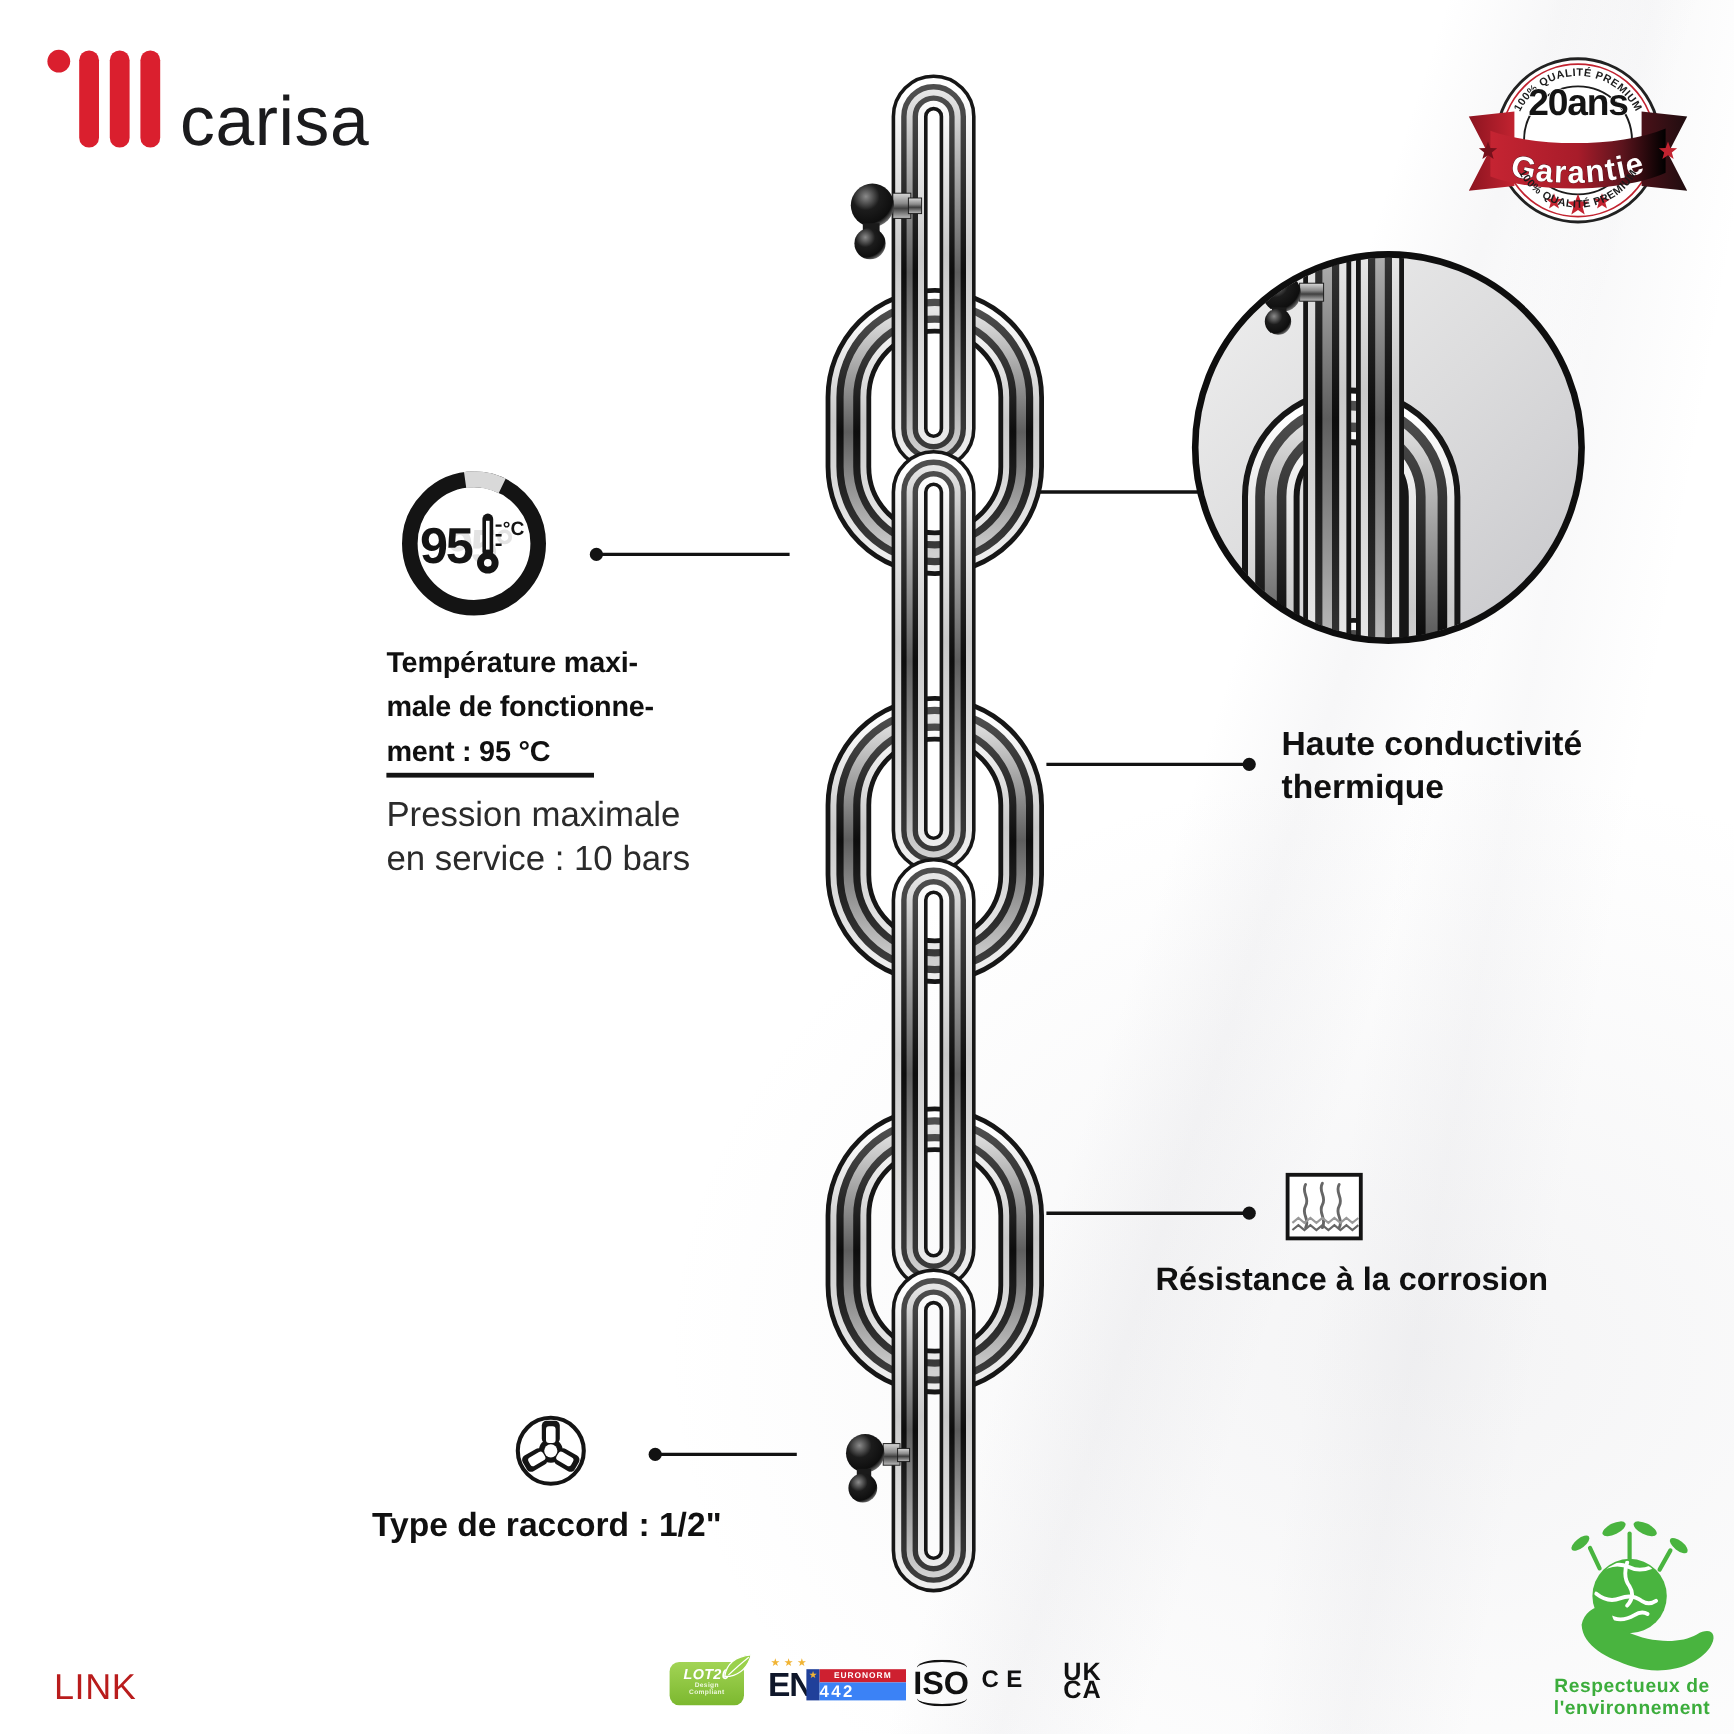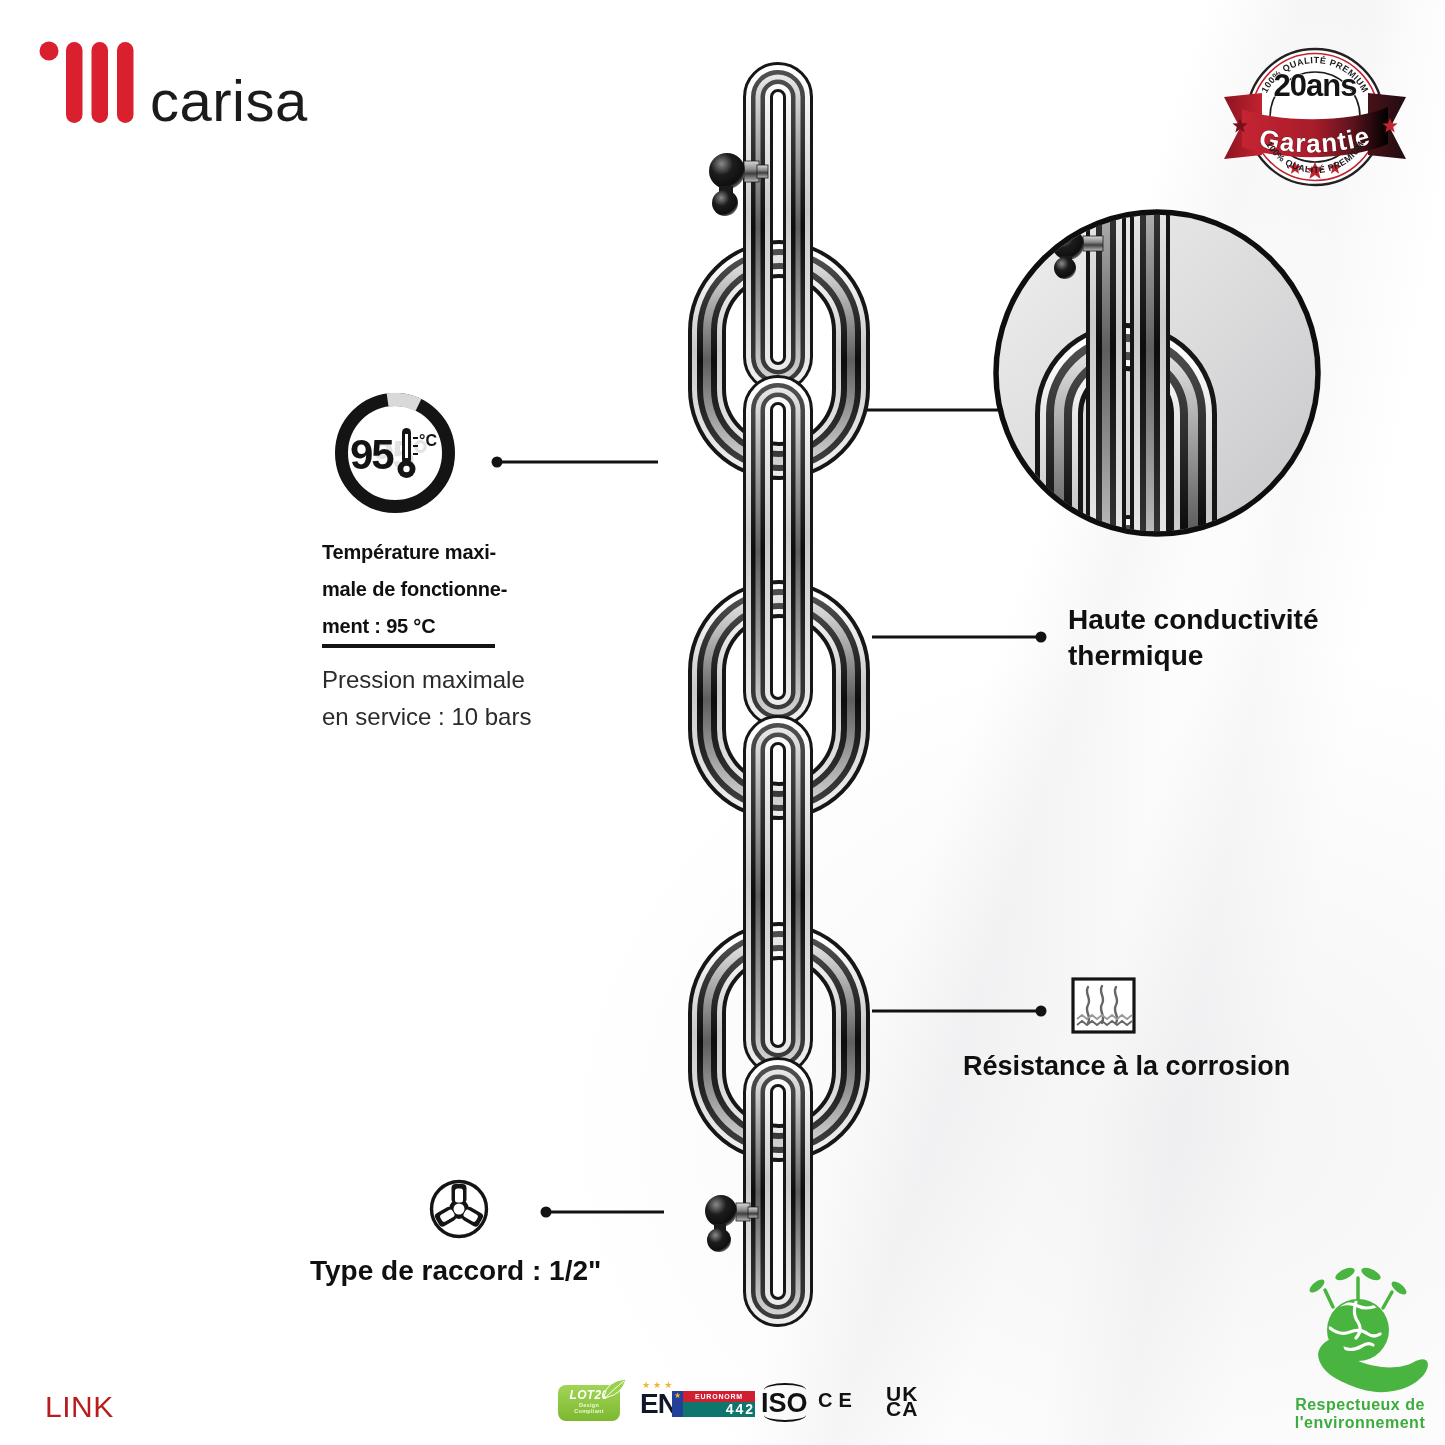--- a/index.html
+++ b/index.html
@@ -8,43 +8,43 @@
   .page::after{content:"";position:absolute;inset:0;pointer-events:none;
     background:
       radial-gradient(900px 700px at 82% 78%, rgba(185,185,192,.16), transparent 70%),
       linear-gradient(108deg, transparent 63%, rgba(175,175,185,.10) 68%, transparent 74%),
       linear-gradient(100deg, transparent 76%, rgba(175,175,185,.08) 81%, transparent 87%);}
   svg.stage{position:absolute;left:0;top:0;z-index:1;}
   svg text{font-family:"Liberation Sans",sans-serif;}
 
   .ov{position:absolute;z-index:2;color:#101010;}
   .pre{white-space:pre-line;}
-  .temp-title{left:322px;top:534px;font-size:20px;font-weight:700;line-height:37px;letter-spacing:-.2px;}
+  .temp-title{left:322px;top:534px;font-size:24px;font-weight:700;line-height:37px;letter-spacing:-.2px;}
   .divider{left:322px;top:644px;width:173px;height:4px;background:#141414;}
-  .pression{left:322px;top:661px;font-size:24px;font-weight:400;line-height:37px;color:#2b2b2b;}
+  .pression{left:322px;top:661px;font-size:29px;font-weight:400;line-height:37px;color:#2b2b2b;}
   .haute{left:1068px;top:602px;font-size:28px;font-weight:700;line-height:36px;}
   .resist{left:963px;top:1051px;font-size:27px;font-weight:700;}
   .raccord{left:310px;top:1255px;font-size:28px;font-weight:700;}
   .link-name{left:45px;top:1390px;font-size:30px;font-weight:400;letter-spacing:.5px;color:#b91c1c;}
 
   
   .lot20{left:558px;top:1385px;width:62px;height:36px;border-radius:8px;
     background:linear-gradient(180deg,#a2d455,#7cb82f);color:#fff;text-align:center;}
   .lot20-title{font-size:12px;font-weight:900;font-style:italic;line-height:13px;margin-top:4px;letter-spacing:.3px;}
   .lot20-sub{font-size:5.5px;font-weight:700;line-height:6px;color:#eef7df;letter-spacing:.3px;}
   .lot20 svg{position:absolute;top:-8px;right:-8px;}
   .en442{left:640px;top:1382px;width:120px;height:40px;}
   .en-stars{position:absolute;left:2px;top:-2px;color:#f1b434;font-size:9px;letter-spacing:3px;}
   .en-txt{position:absolute;left:0;top:6px;font-size:28px;font-weight:900;letter-spacing:-1px;color:#0f172a;}
   .en-blue{position:absolute;left:32px;top:9px;width:11px;height:26px;background:#20409A;
     color:#f1b434;font-size:8px;text-align:center;line-height:9px;}
   .en-strip{position:absolute;left:43px;top:9px;width:72px;height:11px;background:#CE2030;
     color:#fff;font-size:7px;font-weight:800;text-align:center;line-height:11px;letter-spacing:.8px;}
-  .en-num{position:absolute;left:43px;top:20px;width:72px;height:15px;background:#0f766e;
-    color:#fff;font-size:14px;font-weight:900;text-align:right;line-height:15px;letter-spacing:2px;}
+  .en-num{position:absolute;left:43px;top:20px;width:72px;height:15px;background:#3b82f6;
+    color:#fff;font-size:14px;font-weight:900;text-align:left;line-height:15px;letter-spacing:2px;}
   .iso{left:761px;top:1388px;width:48px;height:30px;text-align:left;font-size:27px;font-weight:900;color:#111;}
   .iso::before{content:"";position:absolute;top:-5px;left:3px;right:3px;height:12px;
     border-top:2.5px solid #111;border-radius:50%;}
   .iso::after{content:"";position:absolute;bottom:-4px;left:3px;right:3px;height:12px;
     border-bottom:2.5px solid #111;border-radius:50%;}
   .ce{left:818px;top:1389px;font-size:20px;font-weight:700;letter-spacing:6px;color:#111;}
   .ukca{left:886px;top:1386px;font-size:21px;font-weight:900;line-height:15px;letter-spacing:1px;color:#111;}
 </style>
 </head>
 <body>

